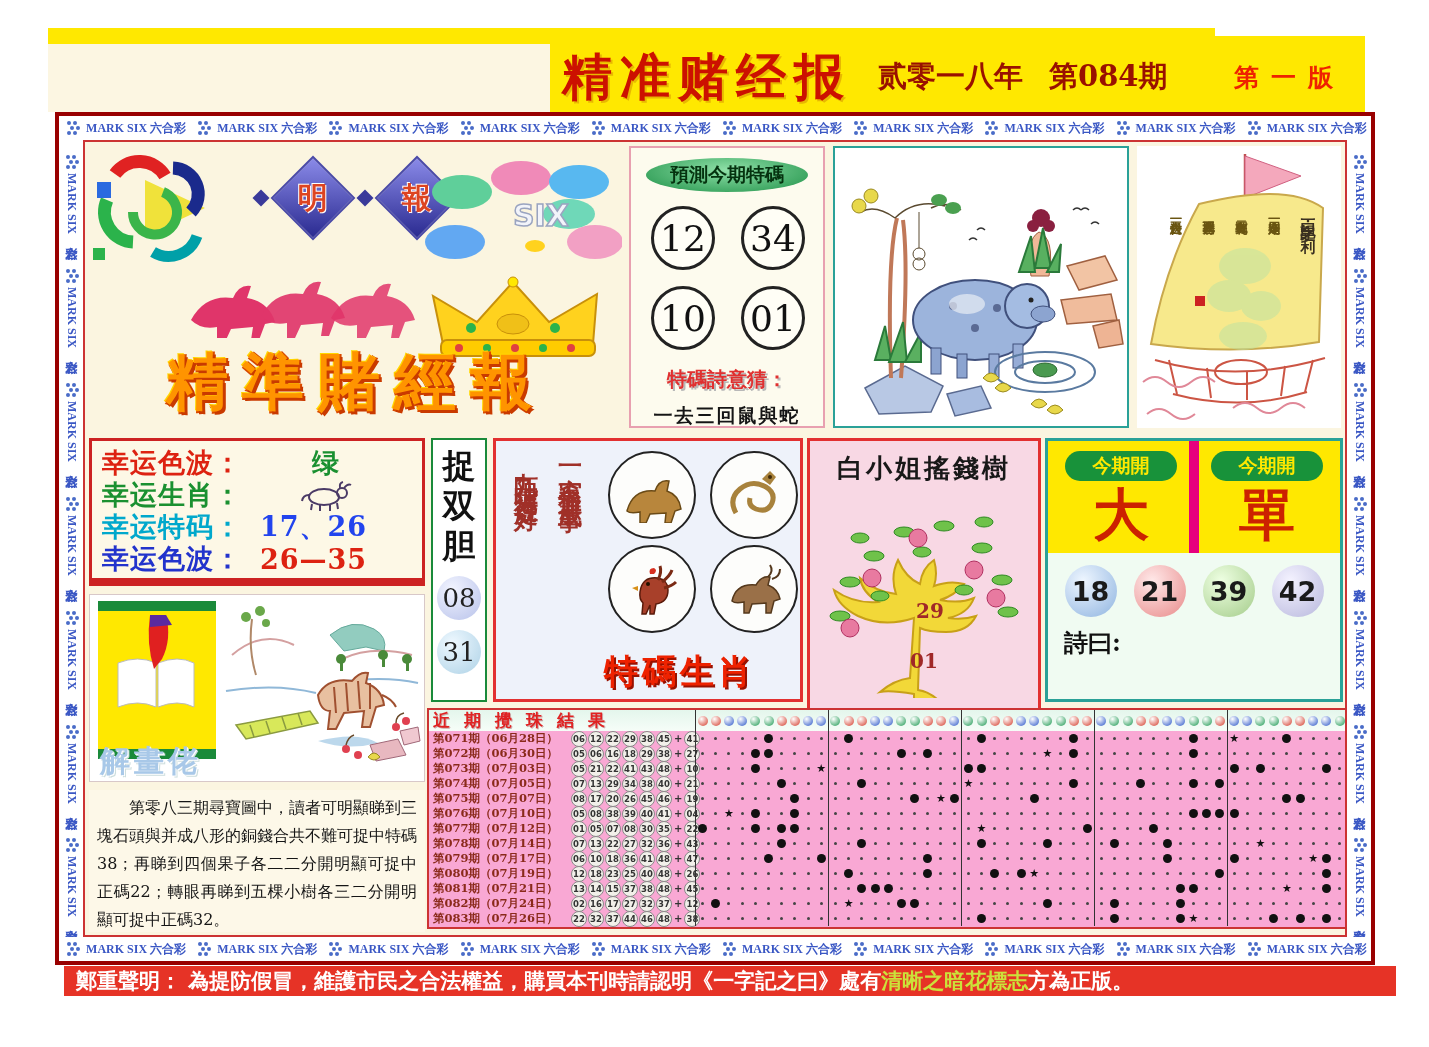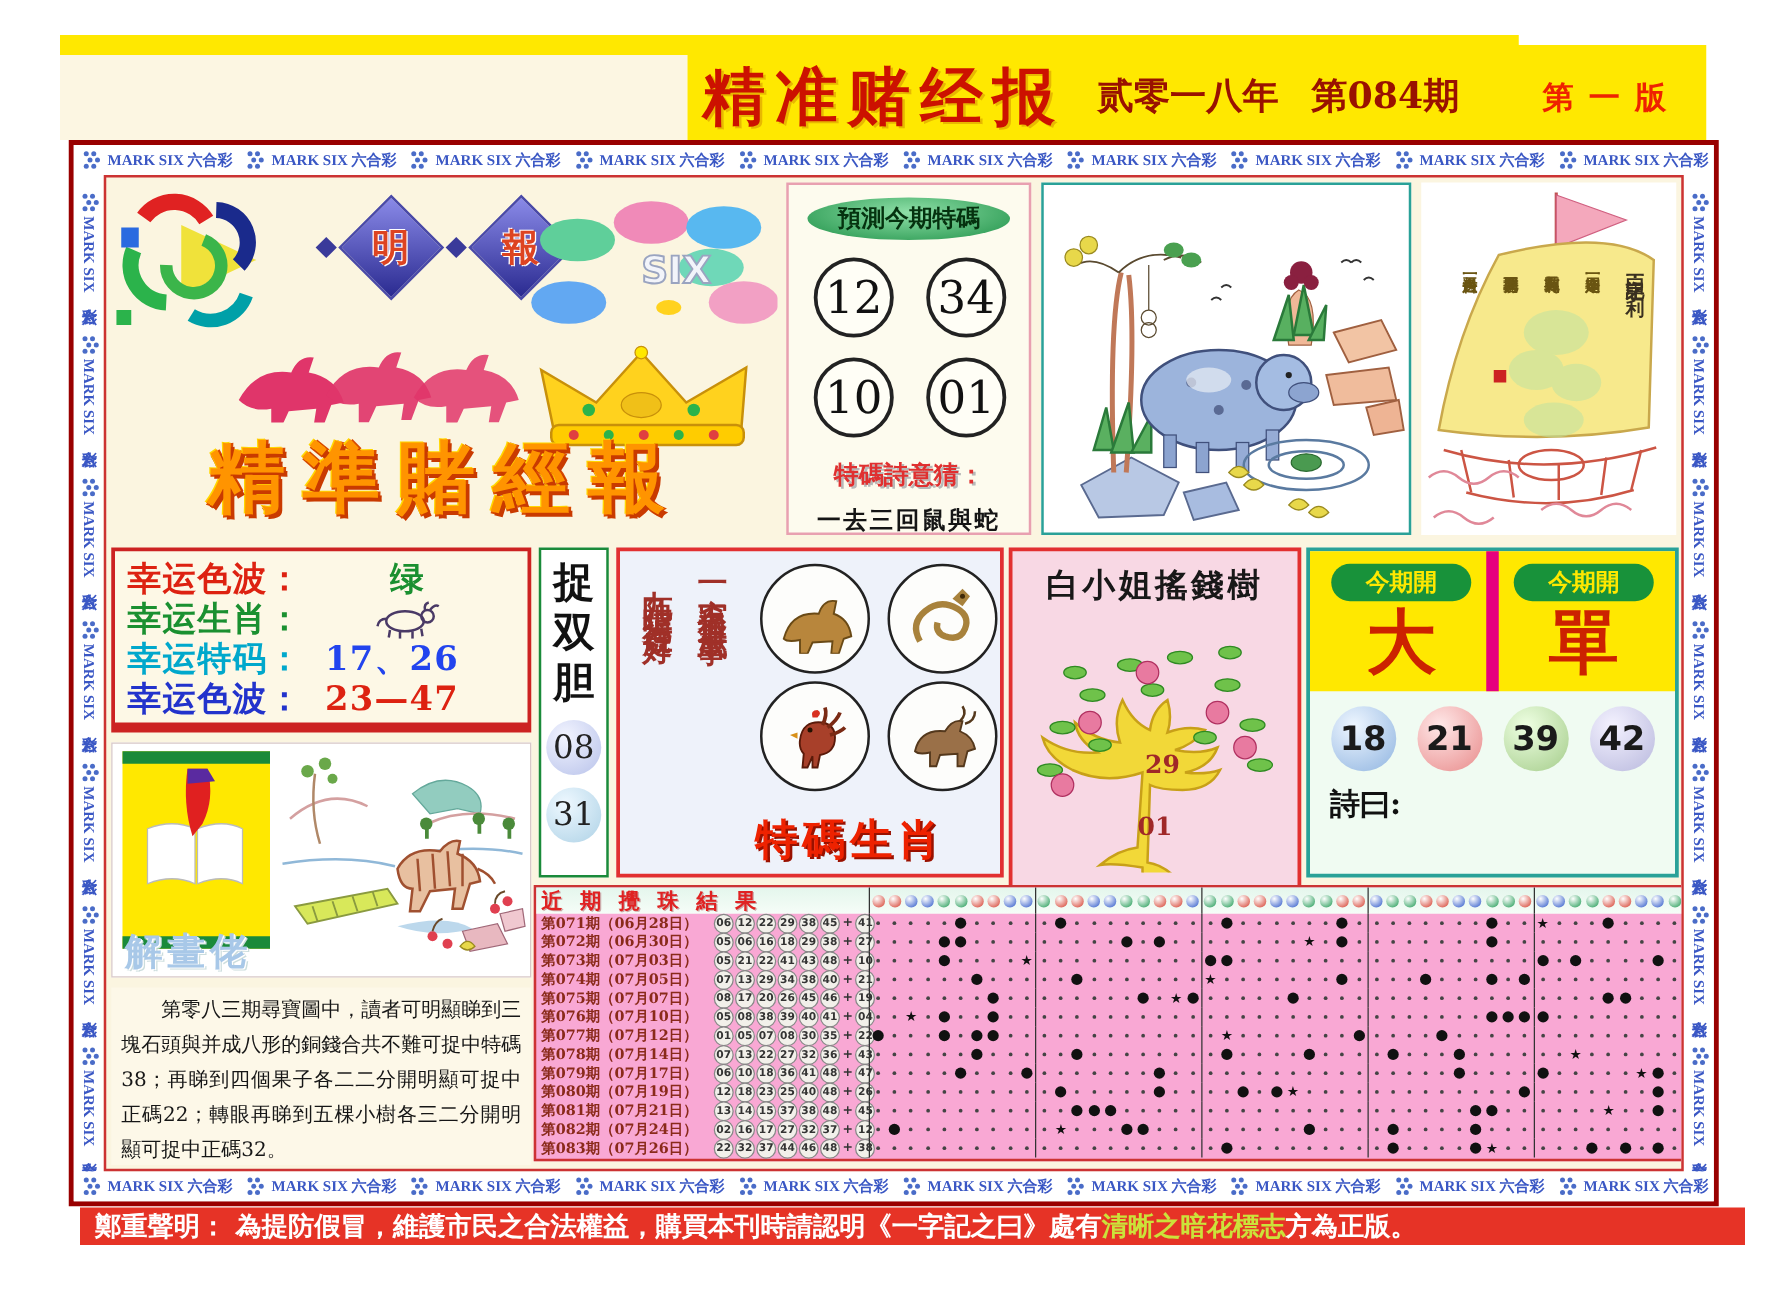--- a/index.html
+++ b/index.html
@@ -496,21 +496,21 @@
               <path d="M9 16 q-6 0 -7 6"></path>
             </g>
           </svg>
         </div>
         <div class="lucky-row">
           <span class="lk-cyan">幸运特码：</span>
           <span class="val v-blue">17、26</span>
         </div>
         <div class="lucky-row">
           <span class="lk-blue">幸运色波：</span>
-          <span class="val v-red">23—47</span>
+          <span class="val v-red">26—35</span>
         </div>
       </div>
 
       <div class="p" id="zhua">
         <span class="ch">捉</span>
         <span class="ch">双</span>
         <span class="ch">胆</span>
         <span class="dball b1">08</span>
         <span class="dball b2">31</span>
       </div>

